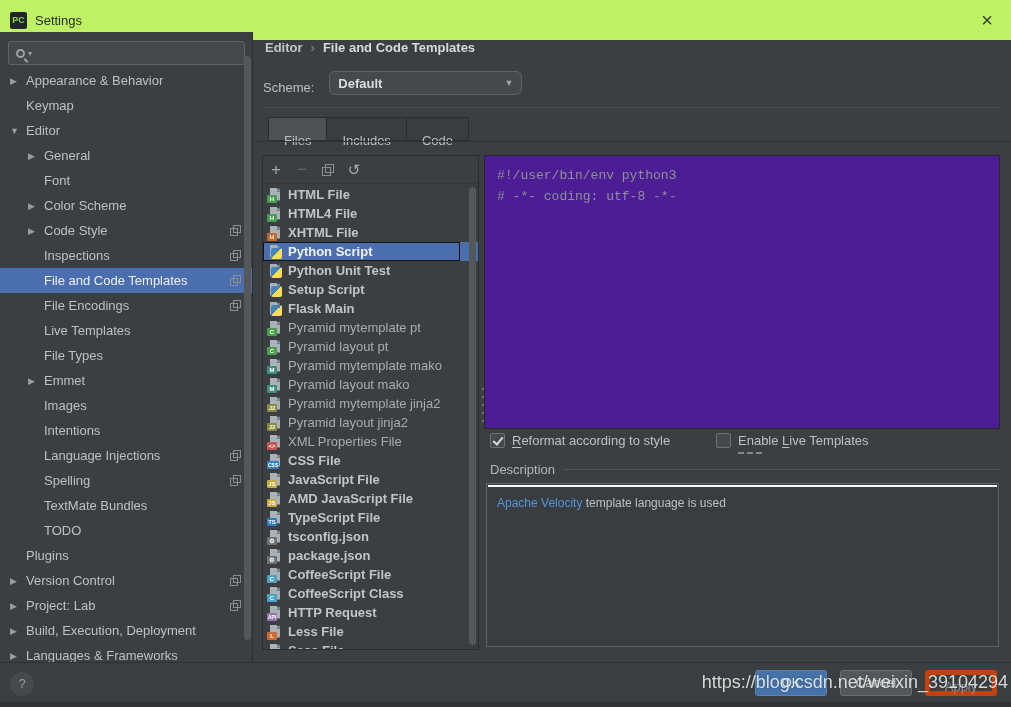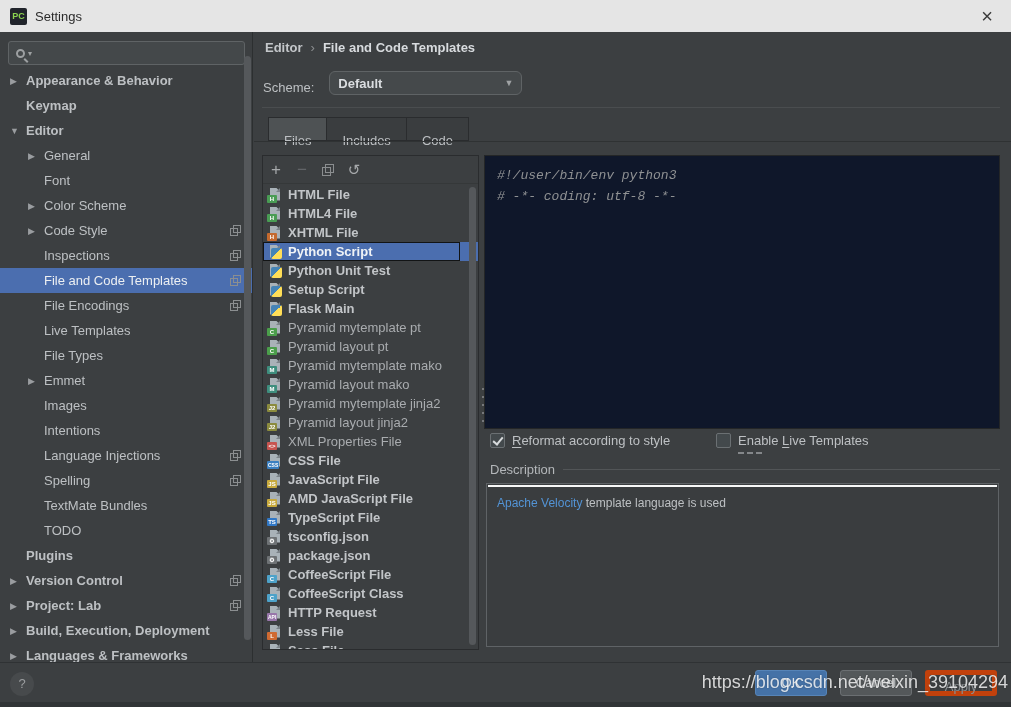--- a/index.html
+++ b/index.html
@@ -1,38 +1,38 @@
 <!DOCTYPE html>
 <html><head>
 <meta charset="utf-8">
 <style>
   * { margin:0; padding:0; box-sizing:border-box; }
   html,body { background:#222; }
   body { font-family:"Liberation Sans", sans-serif; }
   #canvas { position:relative; width:1011px; height:707px; background:#3c3f41; overflow:hidden; }
 
   
-  #titlebar { position:absolute; left:0; top:0; width:1011px; height:32px; background:#e5e5e5; display:flex; align-items:center; }
+  #titlebar { position:absolute; left:0; top:0; width:1011px; height:40px; background:#bef264; display:flex; align-items:center; }
   #app-icon { width:17px; height:17px; margin-left:10px; background:#21242b; border-radius:2px; color:#8bd34f; font:bold 9px/17px "Liberation Sans",sans-serif; text-align:center; letter-spacing:0; }
   #win-title { margin-left:8px; font-size:13px; color:#2b2b2b; }
   #close-btn { margin-left:auto; margin-right:18px; font-size:20px; color:#3a3a3a; line-height:20px; cursor:default; }
 
   
   #sidebar { position:absolute; left:0; top:32px; width:253px; height:630px; background:#3c3f41; border-right:1px solid #2c2f30; overflow:hidden; }
   #search-box { position:absolute; left:8px; top:9px; width:237px; height:24px; background:#44484a; border:1px solid #5f6365; border-radius:3px; display:flex; align-items:center; }
   .mag { position:relative; width:9px; height:9px; border:2px solid #9da0a2; border-radius:50%; margin-left:7px; }
   .mag::after { content:""; position:absolute; width:2px; height:5px; background:#9da0a2; left:7px; top:7px; transform:rotate(-45deg); }
   .mag-caret { font-size:8px; color:#9da0a2; margin-left:3px; }
   #search-input { flex:1; height:20px; background:transparent; border:none; outline:none; color:#ccc; font-size:12px; padding:0 6px; }
   #tree { position:absolute; left:0; top:36px; width:253px; }
   .tree-row { position:relative; height:25px; display:flex; align-items:center; color:#bdc0c3; font-size:13px; }
   .tree-row.selected { background:#4b6eaf; color:#eceff2; }
   .tree-row .arrow { width:13px; font-size:9px; color:#9a9da0; flex:none; }
   .tree-row .lbl { margin-left:3px; white-space:nowrap; }
-  .tree-row .lbl.b { font-weight:bold; }
+  .tree-row .lbl.b { font-weight:normal; }
   #sidebar-scrollbar { position:absolute; left:244px; top:56px; width:7px; height:584px; background:#55585b; border-radius:4px; }
 
   
   .dup { position:relative; width:12px; height:12px; display:inline-block; flex:none; }
   .dup::after { content:""; position:absolute; left:0; bottom:0; width:7px; height:7px; border:1px solid #8b8e90; }
   .dup::before { content:""; position:absolute; right:0; top:0; width:7px; height:7px; border:1px solid #8b8e90; }
   .dup.sm { width:11px; height:11px; margin-left:auto; margin-right:12px; }
   .dup.sm::before,.dup.sm::after { width:6px; height:6px; }
 
   
@@ -69,21 +69,21 @@
   .file-icon { position:relative; width:16px; height:16px; flex:none; margin-right:5px; }
   .file-icon .page { position:absolute; left:3px; top:1px; width:10px; height:13px; background:#a9b2b8; clip-path:polygon(0 0,6px 0,10px 4px,10px 13px,0 13px); }
   .file-icon .fold { position:absolute; left:9px; top:1px; width:0; height:0; border-left:4px solid transparent; border-bottom:4px solid #7b8288; }
   .file-icon .badge { position:absolute; left:0; bottom:0; min-width:10px; height:8px; padding:0 1px; border-radius:1px; color:#fff; font:bold 6px/8px "Liberation Sans",sans-serif; text-align:center; }
   .file-icon .badge.python { left:4px; bottom:1px; width:11px; height:11px; background:linear-gradient(135deg,#4584b6 50%,#ffde57 50%); border-radius:2px; }
   #list-scrollbar { position:absolute; right:2px; top:31px; width:7px; height:458px; background:#55585b; border-radius:4px; }
   #splitter { position:absolute; left:227px; top:356px; width:4px; height:34px; display:flex; flex-direction:column; justify-content:space-between; align-items:center; }
   #splitter i { width:2px; height:2px; border-radius:50%; background:#8a8d8f; }
 
   
-  #editor { position:absolute; left:230px; top:123px; width:516px; height:274px; background:#0f172a; border:1px solid #242627; padding:9px 12px;font-style:italic; }
+  #editor { position:absolute; left:230px; top:123px; width:516px; height:274px; background:#4c1d95; border:1px solid #242627; padding:9px 12px; }
   .code-line { font-family:"Liberation Mono", monospace; font-size:13px; line-height:21px; color:#8f9193; white-space:pre; }
 
   
   #options { position:absolute; left:236px; top:401px; width:510px; height:20px; }
   .opt { position:absolute; display:flex; align-items:center; }
   .cb { width:15px; height:15px; background:#43494c; border:1px solid #6b7073; border-radius:2px; position:relative; flex:none; }
   .cb.checked::after { content:""; position:absolute; left:4px; top:1px; width:4px; height:8px; border-right:2px solid #d8dbdd; border-bottom:2px solid #d8dbdd; transform:rotate(40deg); }
   .opt .olbl { margin-left:7px; font-size:13px; color:#bdc0c3; }
   .opt .olbl u { text-underline-offset:2px; }
   .opt .squig { position:absolute; left:22px; bottom:-6px; width:24px; border-bottom:2px dashed #84878a; }

